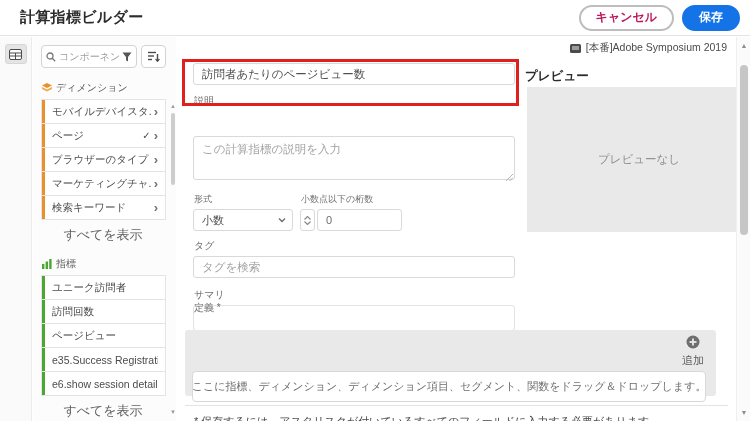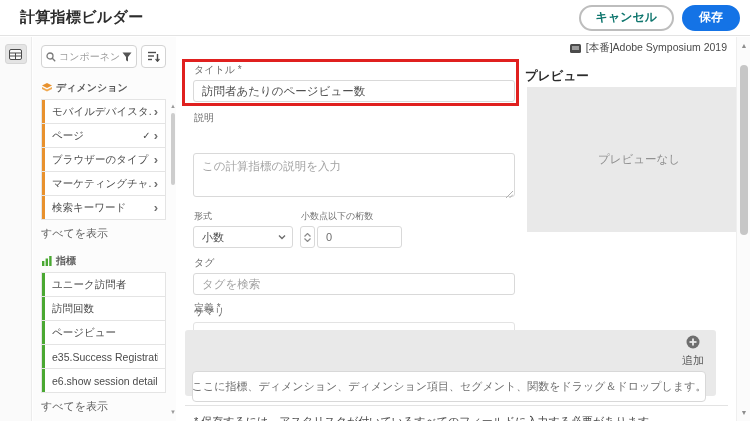--- a/index.html
+++ b/index.html
@@ -10,53 +10,53 @@
     color:#4b4b4b; -webkit-font-smoothing:antialiased;
   }
 
   
   .header { position:absolute; top:0; left:0; right:0; height:36px; background:#fff;
     border-bottom:1px solid #e3e3e3; display:flex; align-items:center; padding:0 10px 0 20px; }
   .header-title { font-size:15px; font-weight:600; color:#2c2c2c; letter-spacing:.3px; }
   .header-spacer { flex:1; }
   .btn { height:26px; border-radius:14px; font-size:12px; font-weight:700; display:inline-flex;
     align-items:center; padding:0 15px; cursor:pointer; font-family:inherit; }
-  .btn-cancel { background:#fff; border:2px solid #bdbdbd; color:#0f766e; }
+  .btn-cancel { background:#fff; border:2px solid #bdbdbd; color:#be185d; }
   .btn-save { background:#1473e6; border:2px solid #1473e6; color:#fff; margin-left:8px; }
 
   
   .left-rail { position:absolute; top:37px; left:0; width:32px; bottom:0; background:#fafafa;
     border-right:1px solid #ececec; }
   .rail-btn { width:22px; height:20px; margin:7px auto 0; background:#e4e4e4; border:1px solid #d6d6d6;
     border-radius:3px; display:flex; align-items:center; justify-content:center; cursor:pointer; }
 
   
   .sidebar { position:absolute; top:37px; left:33px; width:143px; bottom:0; background:#fcfcfc;
     padding:8px 10px 0 8px; }
   .search-row { display:flex; gap:4px; }
   .search-box { flex:1; height:23px; border:1px solid #d3d3d3; border-radius:4px; background:#fff;
     display:flex; align-items:center; padding:0 4px; min-width:0; }
   .search-box input { border:none; outline:none; width:100%; min-width:0; font-size:10px;
     color:#4b4b4b; font-family:inherit; background:transparent; }
   .search-box input::placeholder { color:#9e9e9e; }
   .sort-btn { width:25px; height:23px; border:1px solid #d3d3d3; border-radius:4px; background:#fff;
     display:flex; align-items:center; justify-content:center; cursor:pointer; flex:none; }
   .section-header { display:flex; align-items:center; gap:4px; margin:13px 0 4px 1px;
-    font-size:10px; font-weight:700; color:#5c5c5c; }
+    font-size:10px; font-weight:400; color:#5c5c5c; }
   .comp-item { position:relative; height:25px; background:#fff; border:1px solid #e4e4e4;
     margin-top:-1px; display:flex; align-items:center; padding:0 7px 0 10px; font-size:10.5px;
     color:#4b4b4b; cursor:pointer; }
   .comp-item:first-of-type { margin-top:0; }
   .comp-item .bar { position:absolute; left:0; top:0; bottom:0; width:3px; }
   .dim .bar { background:#e8912d; }
   .met .bar { background:#4aa832; }
   .comp-item .lbl { flex:1; white-space:nowrap; overflow:hidden; }
   .chev { color:#707070; font-size:13px; font-weight:700; line-height:1; margin-left:3px; }
   .check { color:#4b4b4b; font-size:10px; margin-left:3px; }
-  .show-all { text-align:left; font-size:11px; color:#5f5f5f; margin:6px 1px 0 0; cursor:pointer; }
+  .show-all { text-align:center; font-size:13px; color:#5f5f5f; margin:6px 1px 0 0; cursor:pointer; }
   .sb-scroll-thumb { position:absolute; right:1px; top:76px; width:4px; height:72px; background:#cdcdcd; border-radius:2px; }
   .sb-arrow { position:absolute; right:0; font-size:6px; color:#9a9a9a; }
 
   
   .main { position:absolute; top:37px; left:177px; right:14px; bottom:0; background:#fff; }
   .form-col { position:absolute; left:16px; top:26px; width:322px; }
   .f-label { font-size:10px; color:#6e6e6e; margin:0 0 3px 1px; white-space:nowrap; }
   .text-input { width:100%; height:22px; border:1px solid #d9d9d9; border-radius:3px;
     font-size:11.5px; color:#4b4b4b; padding:0 8px; font-family:inherit; background:#fff; outline:none; }
   .text-input::placeholder { color:#a2a2a2; }
@@ -236,21 +236,20 @@
   <div class="show-all">すべてを表示</div>
 
   <div class="sb-scroll-thumb"></div>
   <span class="sb-arrow" style="top:66px;">▲</span>
   <span class="sb-arrow" style="bottom:6px;">▼</span>
 </div>
 
 <div class="main">
 
   <div class="form-col">
-    <div class="f-label">タイトル *</div>
     <input class="text-input" value="訪問者あたりのページビュー数" style="">
 
     <div class="f-label mt9">説明</div>
     <div class="textarea-wrap">
       <textarea class="text-input" placeholder="この計算指標の説明を入力" style=""></textarea>
       <span class="resize-h">
         <svg width="7" height="7" viewBox="0 0 7 7">
             <line x1="0" y1="7" x2="7" y2="0" stroke="#b0b0b0"></line>
             <line x1="3.5" y1="7" x2="7" y2="3.5" stroke="#b0b0b0"></line>
           </svg>

